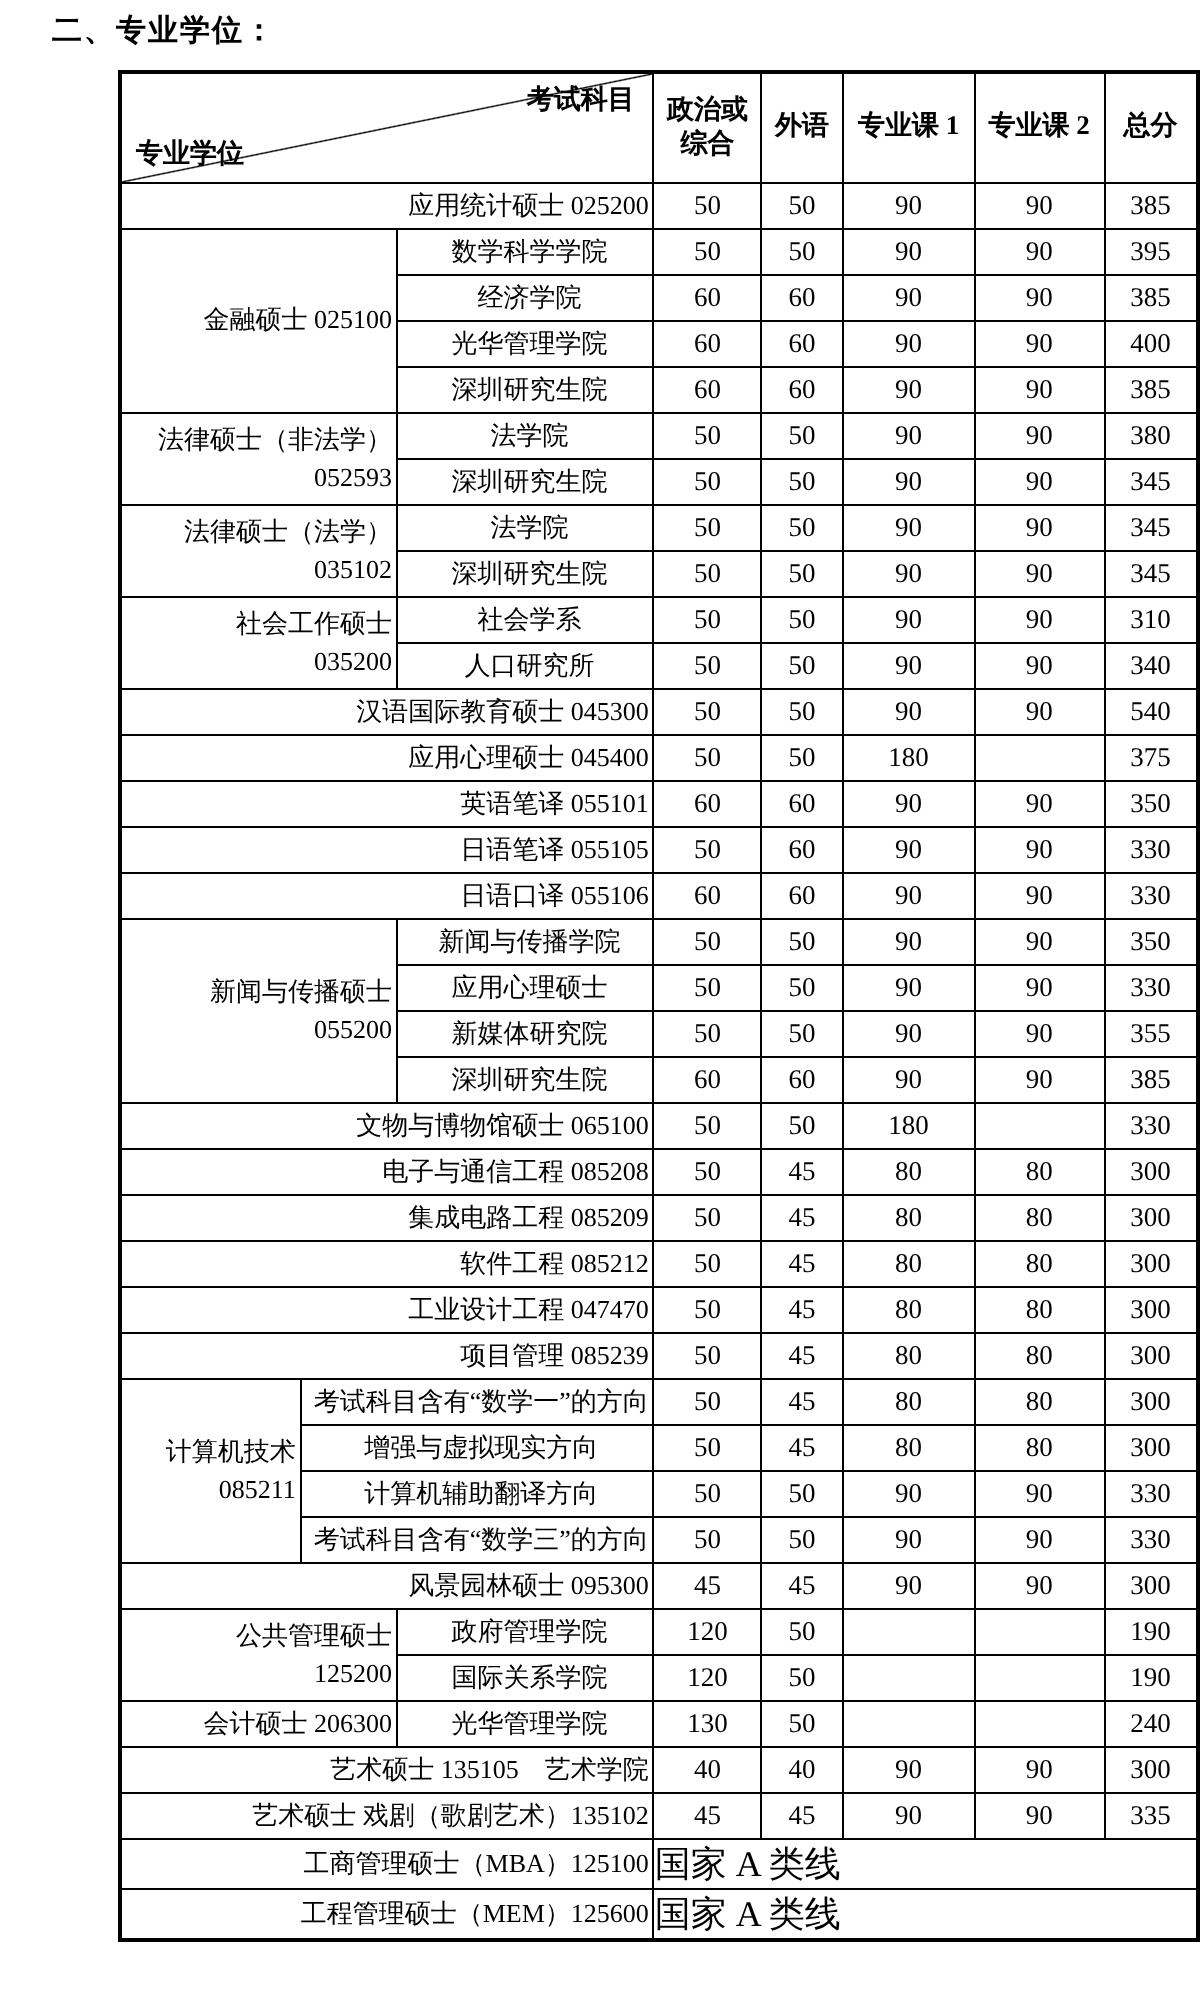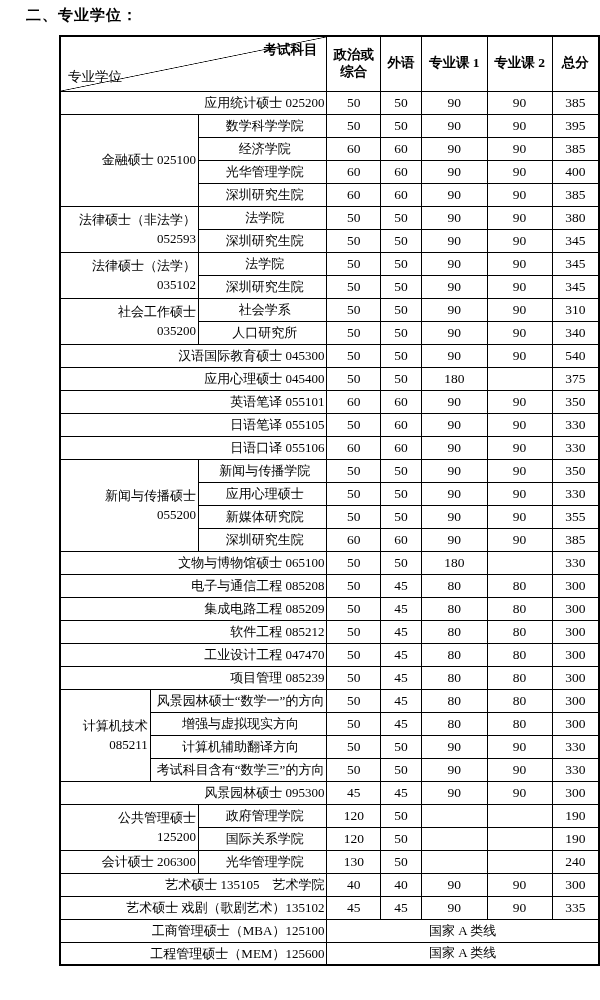--- a/index.html
+++ b/index.html
@@ -36,35 +36,35 @@
     position:relative;
     background-image:linear-gradient(to bottom right,
       transparent calc(50% - 0.7px), #000 50%, transparent calc(50% + 0.7px));
   }
   .diag-top {
     position:absolute; top:4px; right:9px;
     font-weight:bold; font-size:13.5px;
   }
   .diag-bottom {
     position:absolute; bottom:5px; left:7px;
-    font-weight:normal; font-size:13.5px;
+    font-weight:bold; font-size:13.5px;
   }
   td.label-cell {
     text-align:right; padding-left:7px; padding-right:2px;
     white-space:pre-line; line-height:1.5;
   }
   td.sub-cell {
     text-align:center; padding-left:6px; padding-right:2px;
     white-space:nowrap;
   }
   td.score-cell {
     text-align:center; font-size:13.5px;
   }
   td.merged-cell {
-    text-align:center; font-size:13px;
+    font-size:18px;
   }
 </style>
 </head>
 <body>
 
 <div class="page">
   <h2 class="title">二、专业学位：</h2>
 
   <table class="score-table">
     <colgroup>
@@ -305,21 +305,21 @@
           <td class="label-cell" rowspan="1" colspan="3">项目管理  085239</td>
           <td class="score-cell">50</td>
           <td class="score-cell">45</td>
           <td class="score-cell">80</td>
           <td class="score-cell">80</td>
           <td class="score-cell">300</td>
         </tr>
         <tr>
           <td class="label-cell" rowspan="4" colspan="1">计算机技术
 085211</td>
-          <td class="sub-cell" colspan="2">风景园林硕士“数学一”的方向</td>
+          <td class="sub-cell" colspan="2">考试科目含有“数学一”的方向</td>
           <td class="score-cell">50</td>
           <td class="score-cell">45</td>
           <td class="score-cell">80</td>
           <td class="score-cell">80</td>
           <td class="score-cell">300</td>
         </tr>
         <tr>
           <td class="sub-cell" colspan="2">增强与虚拟现实方向</td>
           <td class="score-cell">50</td>
           <td class="score-cell">45</td>

